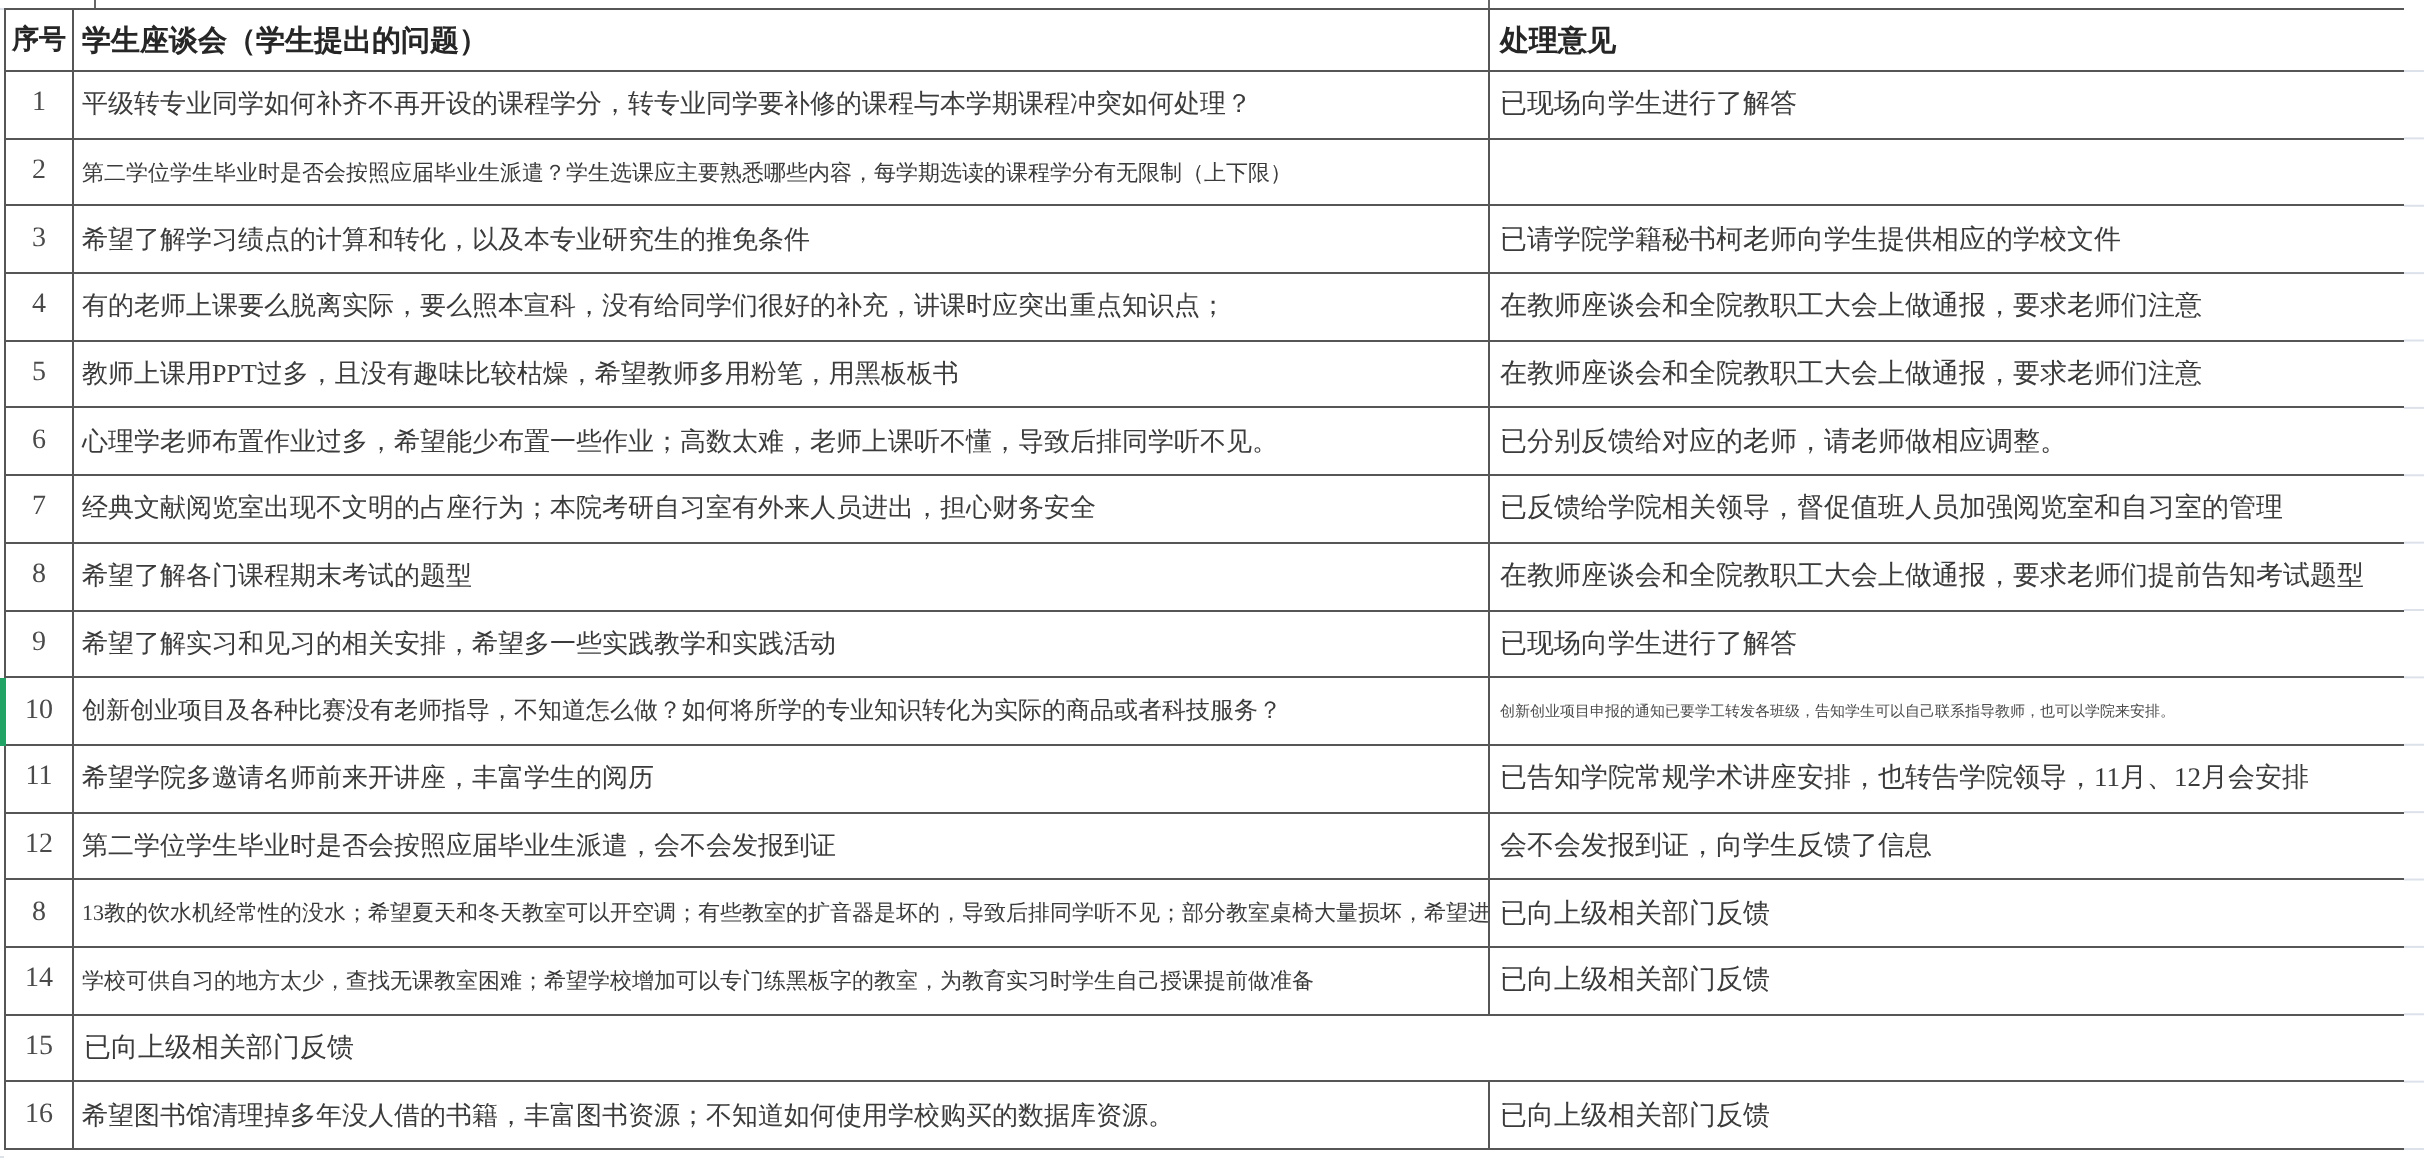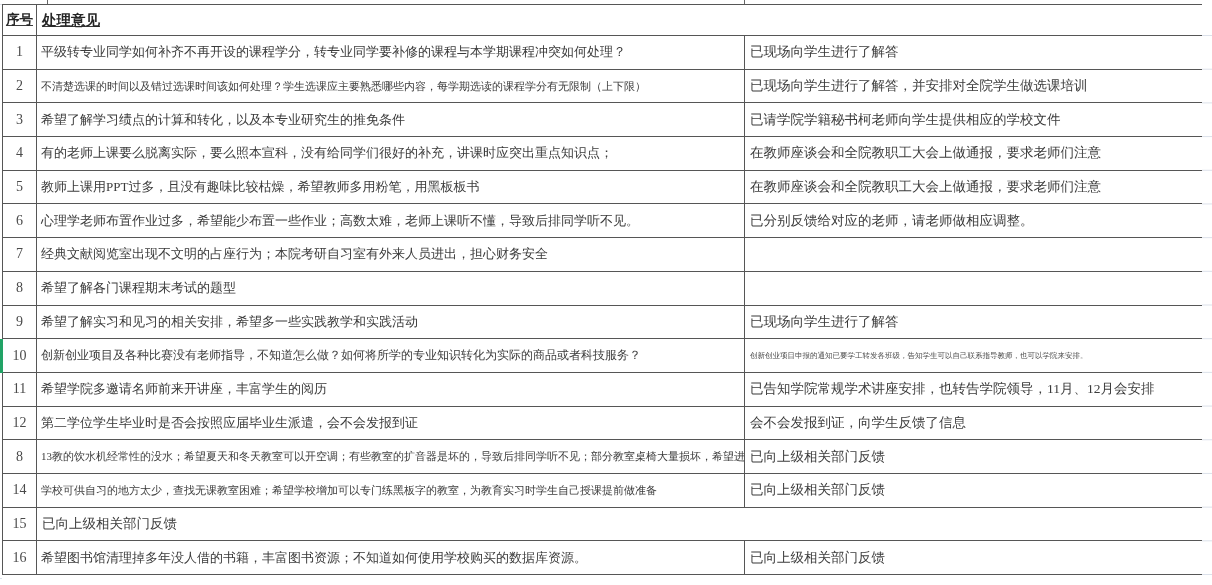--- a/index.html
+++ b/index.html
@@ -13,21 +13,21 @@
   .top-strip{position:absolute;left:0;top:0;width:1212px;height:4px;border-bottom:1px solid #dce1ea;background:#fff;}
   .tick{position:absolute;top:0;width:1px;height:4px;background:#666;}
 
   
   .sheet-table{
     position:absolute;left:2px;top:4px;width:1199px;
     border:1px solid #565656;border-bottom:none;
     display:flex;flex-direction:column;background:#fff;
   }
   .trow{display:flex;border-bottom:1px solid #565656;box-sizing:border-box;}
-  .trow.header{height:31px;font-weight:bold;text-decoration:underline;}
+  .trow.header{height:31px;font-weight:bold;}
   .trow.data{height:33.7px;}
   .cell{
     box-sizing:border-box;display:flex;align-items:center;
     overflow:hidden;white-space:nowrap;background:#fff;
   }
   .cell.no{width:34px;justify-content:center;border-right:1px solid #565656;font-size:14px;color:#4a4a4a;}
   .cell.q{width:708px;padding:0 4px;border-right:1px solid #565656;font-size:13px;}
   .cell.a{flex:1;padding:0 5px;font-size:13.5px;}
   .trow.header .cell{font-size:14.5px;color:#262626;}
   .trow.header .cell.no{font-size:13.5px;}
@@ -55,33 +55,33 @@
 <div class="page">
 
   <div class="top-strip"></div>
   <div class="tick" style="left:47px;"></div>
   <div class="tick" style="left:744px;"></div>
 
   <div class="sheet-table">
 
     <div class="trow header">
       <div class="cell no">序号</div>
+      <div class="cell q">学生座谈会（学生提出的问题）</div>
       <div class="cell a">处理意见</div>
     </div>
 
     <div class="trow data">
       <div class="cell no">1</div>
       <div class="cell q">平级转专业同学如何补齐不再开设的课程学分，转专业同学要补修的课程与本学期课程冲突如何处理？</div>
       <div class="cell a">已现场向学生进行了解答</div>
     </div>
 
     <div class="trow data">
       <div class="cell no">2</div>
-      <div class="cell q q-sm">不清楚选课的时间以及错过选课时间该如何处理？学生选课应主要熟悉哪些内容，每学期选读的课程学分有无限制（上下限）</div>
-      <div class="cell a">已现场向学生进行了解答，并安排对全院学生做选课培训</div>
+      <div class="cell q q-sm">第二学位学生毕业时是否会按照应届毕业生派遣？学生选课应主要熟悉哪些内容，每学期选读的课程学分有无限制（上下限）</div>
     </div>
 
     <div class="trow data">
       <div class="cell no">3</div>
       <div class="cell q">希望了解学习绩点的计算和转化，以及本专业研究生的推免条件</div>
       <div class="cell a">已请学院学籍秘书柯老师向学生提供相应的学校文件</div>
     </div>
 
     <div class="trow data">
       <div class="cell no">4</div>
@@ -97,25 +97,27 @@
 
     <div class="trow data">
       <div class="cell no">6</div>
       <div class="cell q">心理学老师布置作业过多，希望能少布置一些作业；高数太难，老师上课听不懂，导致后排同学听不见。</div>
       <div class="cell a">已分别反馈给对应的老师，请老师做相应调整。</div>
     </div>
 
     <div class="trow data">
       <div class="cell no">7</div>
       <div class="cell q">经典文献阅览室出现不文明的占座行为；本院考研自习室有外来人员进出，担心财务安全</div>
+      <div class="cell a">已反馈给学院相关领导，督促值班人员加强阅览室和自习室的管理</div>
     </div>
 
     <div class="trow data">
       <div class="cell no">8</div>
       <div class="cell q">希望了解各门课程期末考试的题型</div>
+      <div class="cell a">在教师座谈会和全院教职工大会上做通报，要求老师们提前告知考试题型</div>
     </div>
 
     <div class="trow data">
       <div class="cell no">9</div>
       <div class="cell q">希望了解实习和见习的相关安排，希望多一些实践教学和实践活动</div>
       <div class="cell a">已现场向学生进行了解答</div>
     </div>
 
     <div class="trow data">
       <div class="cell no">10</div>

